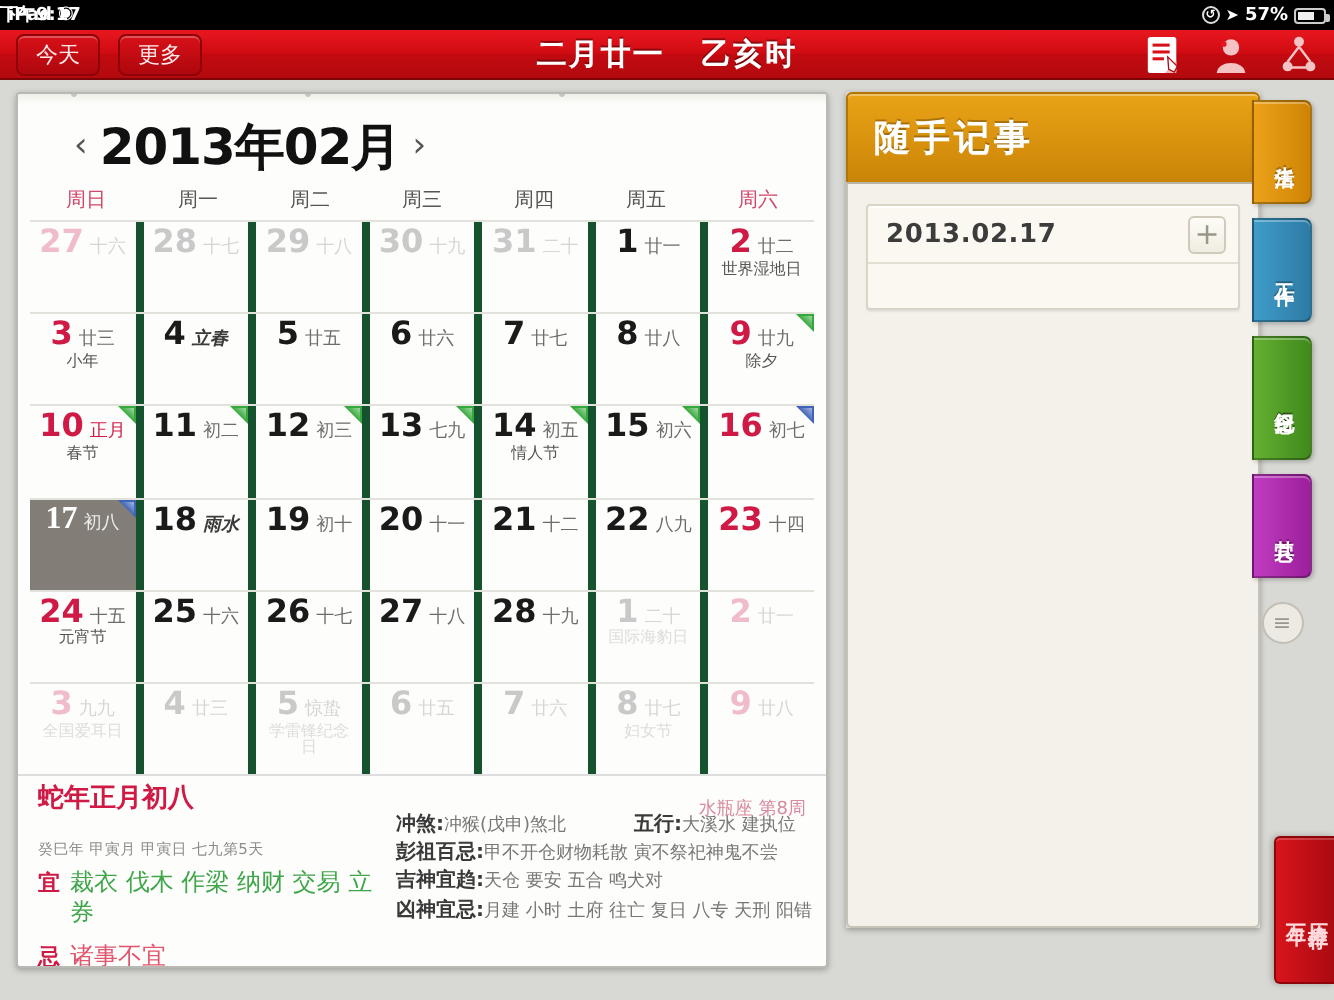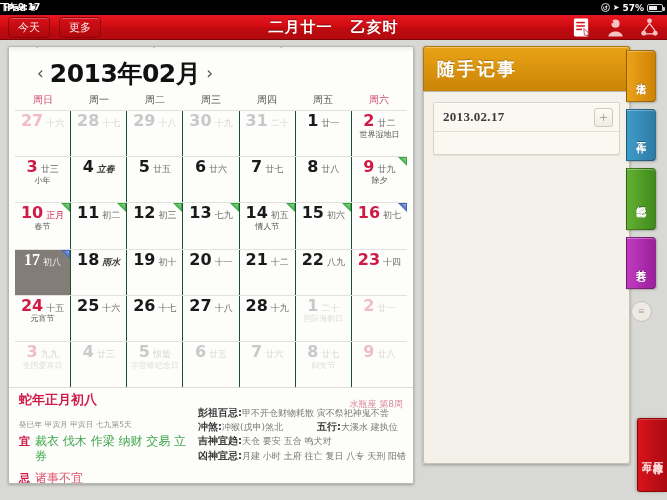--- a/index.html
+++ b/index.html
@@ -93,21 +93,21 @@
   #weekhead{ display:flex; height:17px; padding:0 6px; }
   #weekhead div{
     flex:1; text-align:center; font-size:10px; color:#555;
   }
   #weekhead div.wk-red{ color:#d2486b; }
 
   
   #grid{ flex:1; display:flex; flex-direction:column; padding:0 6px 0 6px; }
   .wrow{ flex:1; display:flex; border-top:1px solid #e2e2dd; }
   .cell{
-    flex:1; border-right:1px solid #14532d; position:relative;
+    flex:1; border-right:4px solid #14532d; position:relative;
     padding:2px 3px 0 3px; overflow:hidden; cursor:pointer;
   }
   .cell:last-child{ border-right:none; }
   .cline{ display:flex; align-items:baseline; justify-content:center; gap:3px; }
   .dnum{ font-size:16px; font-weight:bold; color:#1a1a1a; line-height:1.05; }
   .lun{ font-size:9px; color:#6d6d6d; line-height:1.05; }
   .fest{ text-align:center; font-size:8px; color:#555; margin-top:1px; line-height:1.1; }
 
   .cell.out .dnum{ color:#c9c9c9; }
   .cell.out .lun{ color:#d6d6d6; }
@@ -153,21 +153,21 @@
   #alm-zodiac{
     position:absolute; right:10px; top:10px;
     font-size:9px; color:#d98a9e;
   }
   .almrow{ font-size:9px; line-height:1.42; color:#777; white-space:nowrap; }
   .almrow b{ color:#3a3a3a; font-size:10px; font-weight:bold; }
   .almrow .wx{ margin-left:34px; }
 
   
   #rightwrap{
-    width:248px; position:relative; padding-top:14px;font-family:Liberation Serif, serif;
+    width:248px; position:relative; padding-top:14px;
   }
   #notepanel{
     position:absolute; left:4px; top:6px; width:207px; height:418px;
     display:flex; flex-direction:column;
     box-shadow:0 1px 3px rgba(0,0,0,.3);
   }
   #notehead{
     height:45px; flex:none;
     background:linear-gradient(180deg,#e9a317 0%,#d9920d 55%,#c98508 100%);
     border:1px solid #b37606; border-bottom:none;
@@ -606,22 +606,22 @@
           <div class="yiji">
             <div class="tag yi">宜</div>
             <div class="body green">裁衣 伐木 作梁 纳财 交易 立券</div>
           </div>
           <div class="yiji" style="margin-top:7px">
             <div class="tag ji">忌</div>
             <div class="body red">诸事不宜</div>
           </div>
         </div>
         <div id="alm-right">
+            <div class="almrow"><b>冲煞:</b><span>冲猴(戊申)煞北</span><b class="wx">五行:</b><span>大溪水 建执位</span></div>
             <div class="almrow"><b>彭祖百忌:</b><span>甲不开仓财物耗散 寅不祭祀神鬼不尝</span></div>
-            <div class="almrow"><b>冲煞:</b><span>冲猴(戊申)煞北</span><b class="wx">五行:</b><span>大溪水 建执位</span></div>
             <div class="almrow"><b>吉神宜趋:</b><span>天仓 要安 五合 鸣犬对</span></div>
             <div class="almrow"><b>凶神宜忌:</b><span>月建 小时 土府 往亡 复日 八专 天刑 阳错</span></div>
           </div>
       </div>
 
     </div>
   </div>
 
   <div id="rightwrap">
 

